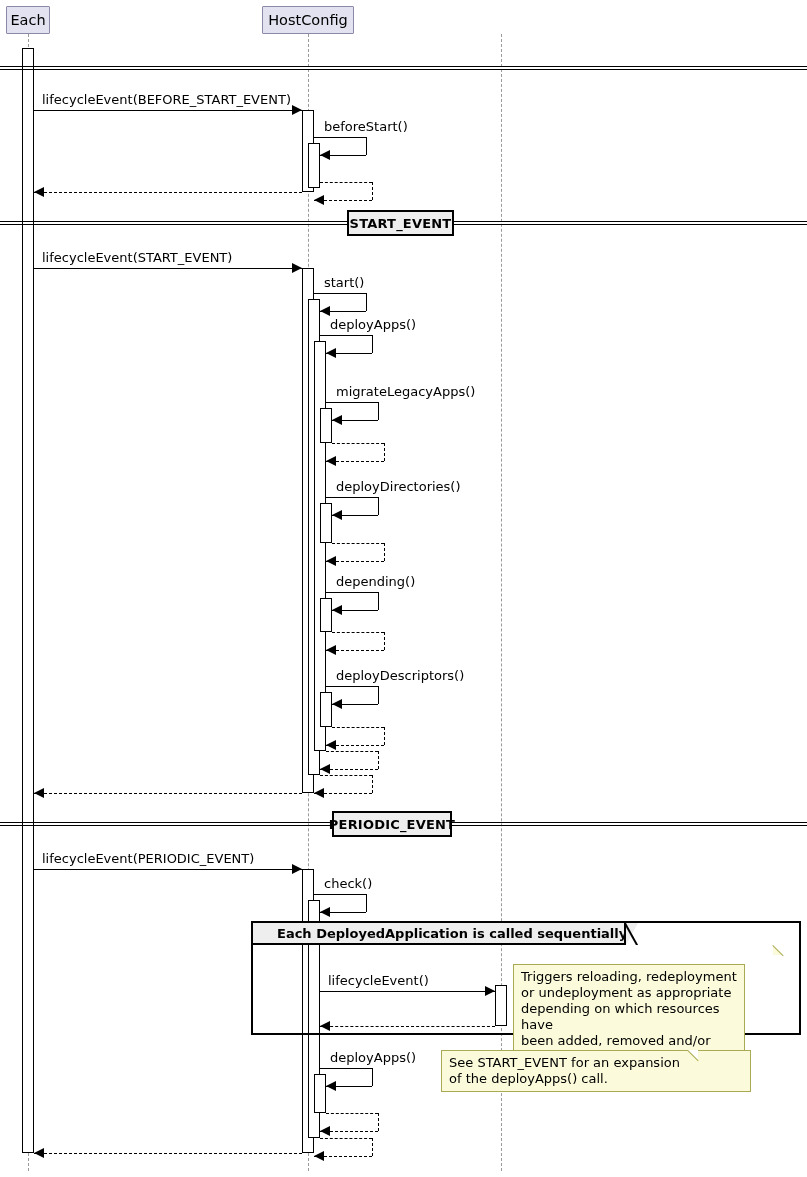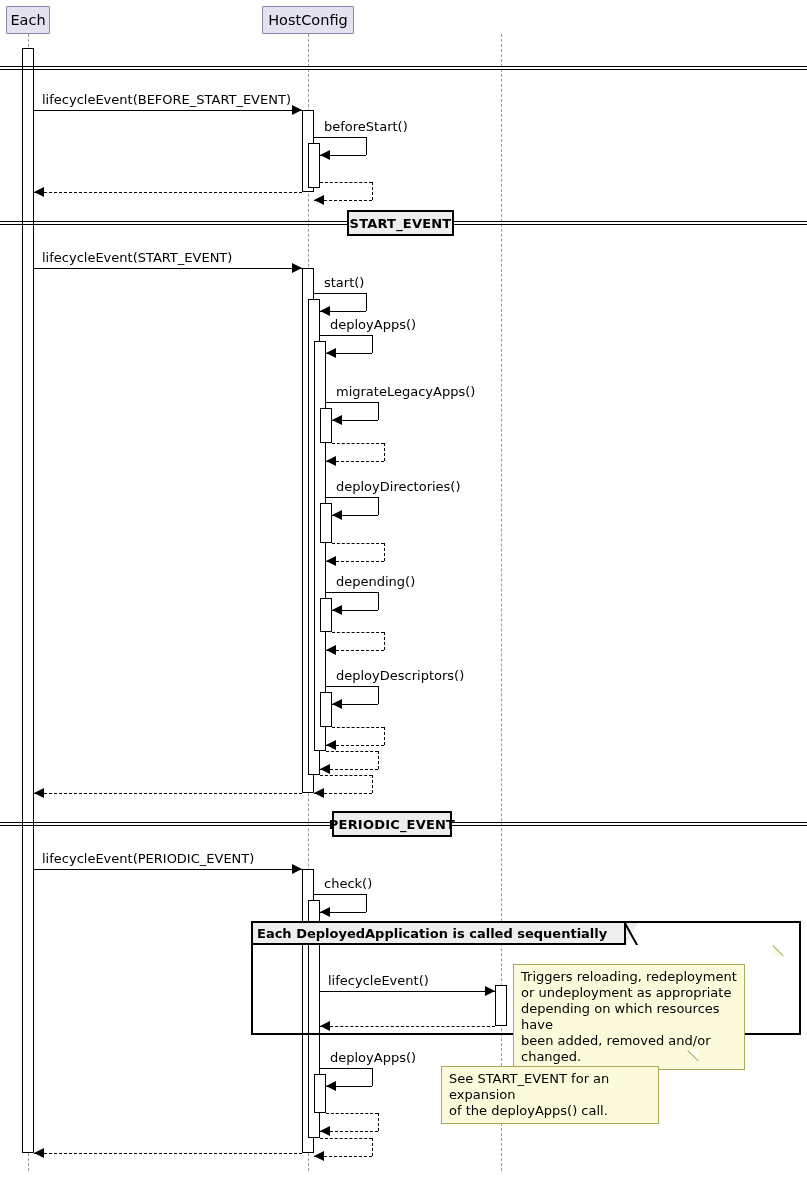--- a/index.html
+++ b/index.html
@@ -59,21 +59,21 @@
   .self-right.dotted{border-left:1px dashed #000;}
 
   
   .group-frame{
     position:absolute;box-sizing:border-box;border:2px solid #000;background:transparent;
   }
   .group-header{
     position:absolute;box-sizing:border-box;
     background:#EEEEEE;border-right:2px solid #000;border-bottom:2px solid #000;
     font-size:13px;font-weight:bold;color:#000;
-    display:flex;align-items:center;padding-left:4px;white-space:nowrap;
+    display:flex;align-items:center;padding-left:24px;white-space:nowrap;
   }
   .group-header-clip{position:absolute;overflow:hidden;}
   .group-corner{
     position:absolute;width:0;height:0;
     border-left:12px solid #EEEEEE;border-bottom:22px solid transparent;
   }
   .group-corner-edge{
     position:absolute;height:0;width:26px;border-top:2px solid #000;
     transform-origin:left top;
   }
@@ -225,19 +225,19 @@
     <div class="divider-line" style="top: 221px; z-index: 40;"></div>
     <div class="divider-label" style="left: 347px; top: 210px; width: 107px; height: 26px; z-index: 41;">START_EVENT</div>
     <div class="divider-line" style="top: 822px; z-index: 40;"></div>
     <div class="divider-label" style="left: 332px; top: 811px; width: 120px; height: 26px; z-index: 41;">PERIODIC_EVENT</div>
     <div class="note" style="left: 513px; top: 945px; width: 232px; min-height: 76px; z-index: 50; margin-top: 19px;">Triggers reloading, redeployment
 or undeployment as appropriate
 depending on which resources have
 been added, removed and/or changed.</div>
     <div class="note-fold" style="left: 773px; top: 945px; z-index: 51;"></div>
     <div class="note-fold-line" style="left: 773px; top: 945px; z-index: 52;"></div>
-    <div class="note" style="left: 441px; top: 1050px; width: 218px; min-height: 42px; z-index: 50; margin-top: 16px;">See START_EVENT for an expansion
+    <div class="note" style="left: 441px; top: 1050px; width: 310px; min-height: 42px; z-index: 50;">See START_EVENT for an expansion
 of the deployApps() call.</div>
     <div class="note-fold" style="left: 688px; top: 1050px; z-index: 51;"></div>
     <div class="note-fold-line" style="left: 688px; top: 1050px; z-index: 52;"></div>
     <div class="participant" style="left: 6px; top: 6px; width: 44px; height: 28px; z-index: 60;">Each</div>
     <div class="participant" style="left: 262px; top: 6px; width: 92px; height: 28px; z-index: 60;">HostConfig</div>
   </div>
 
 </body></html>

